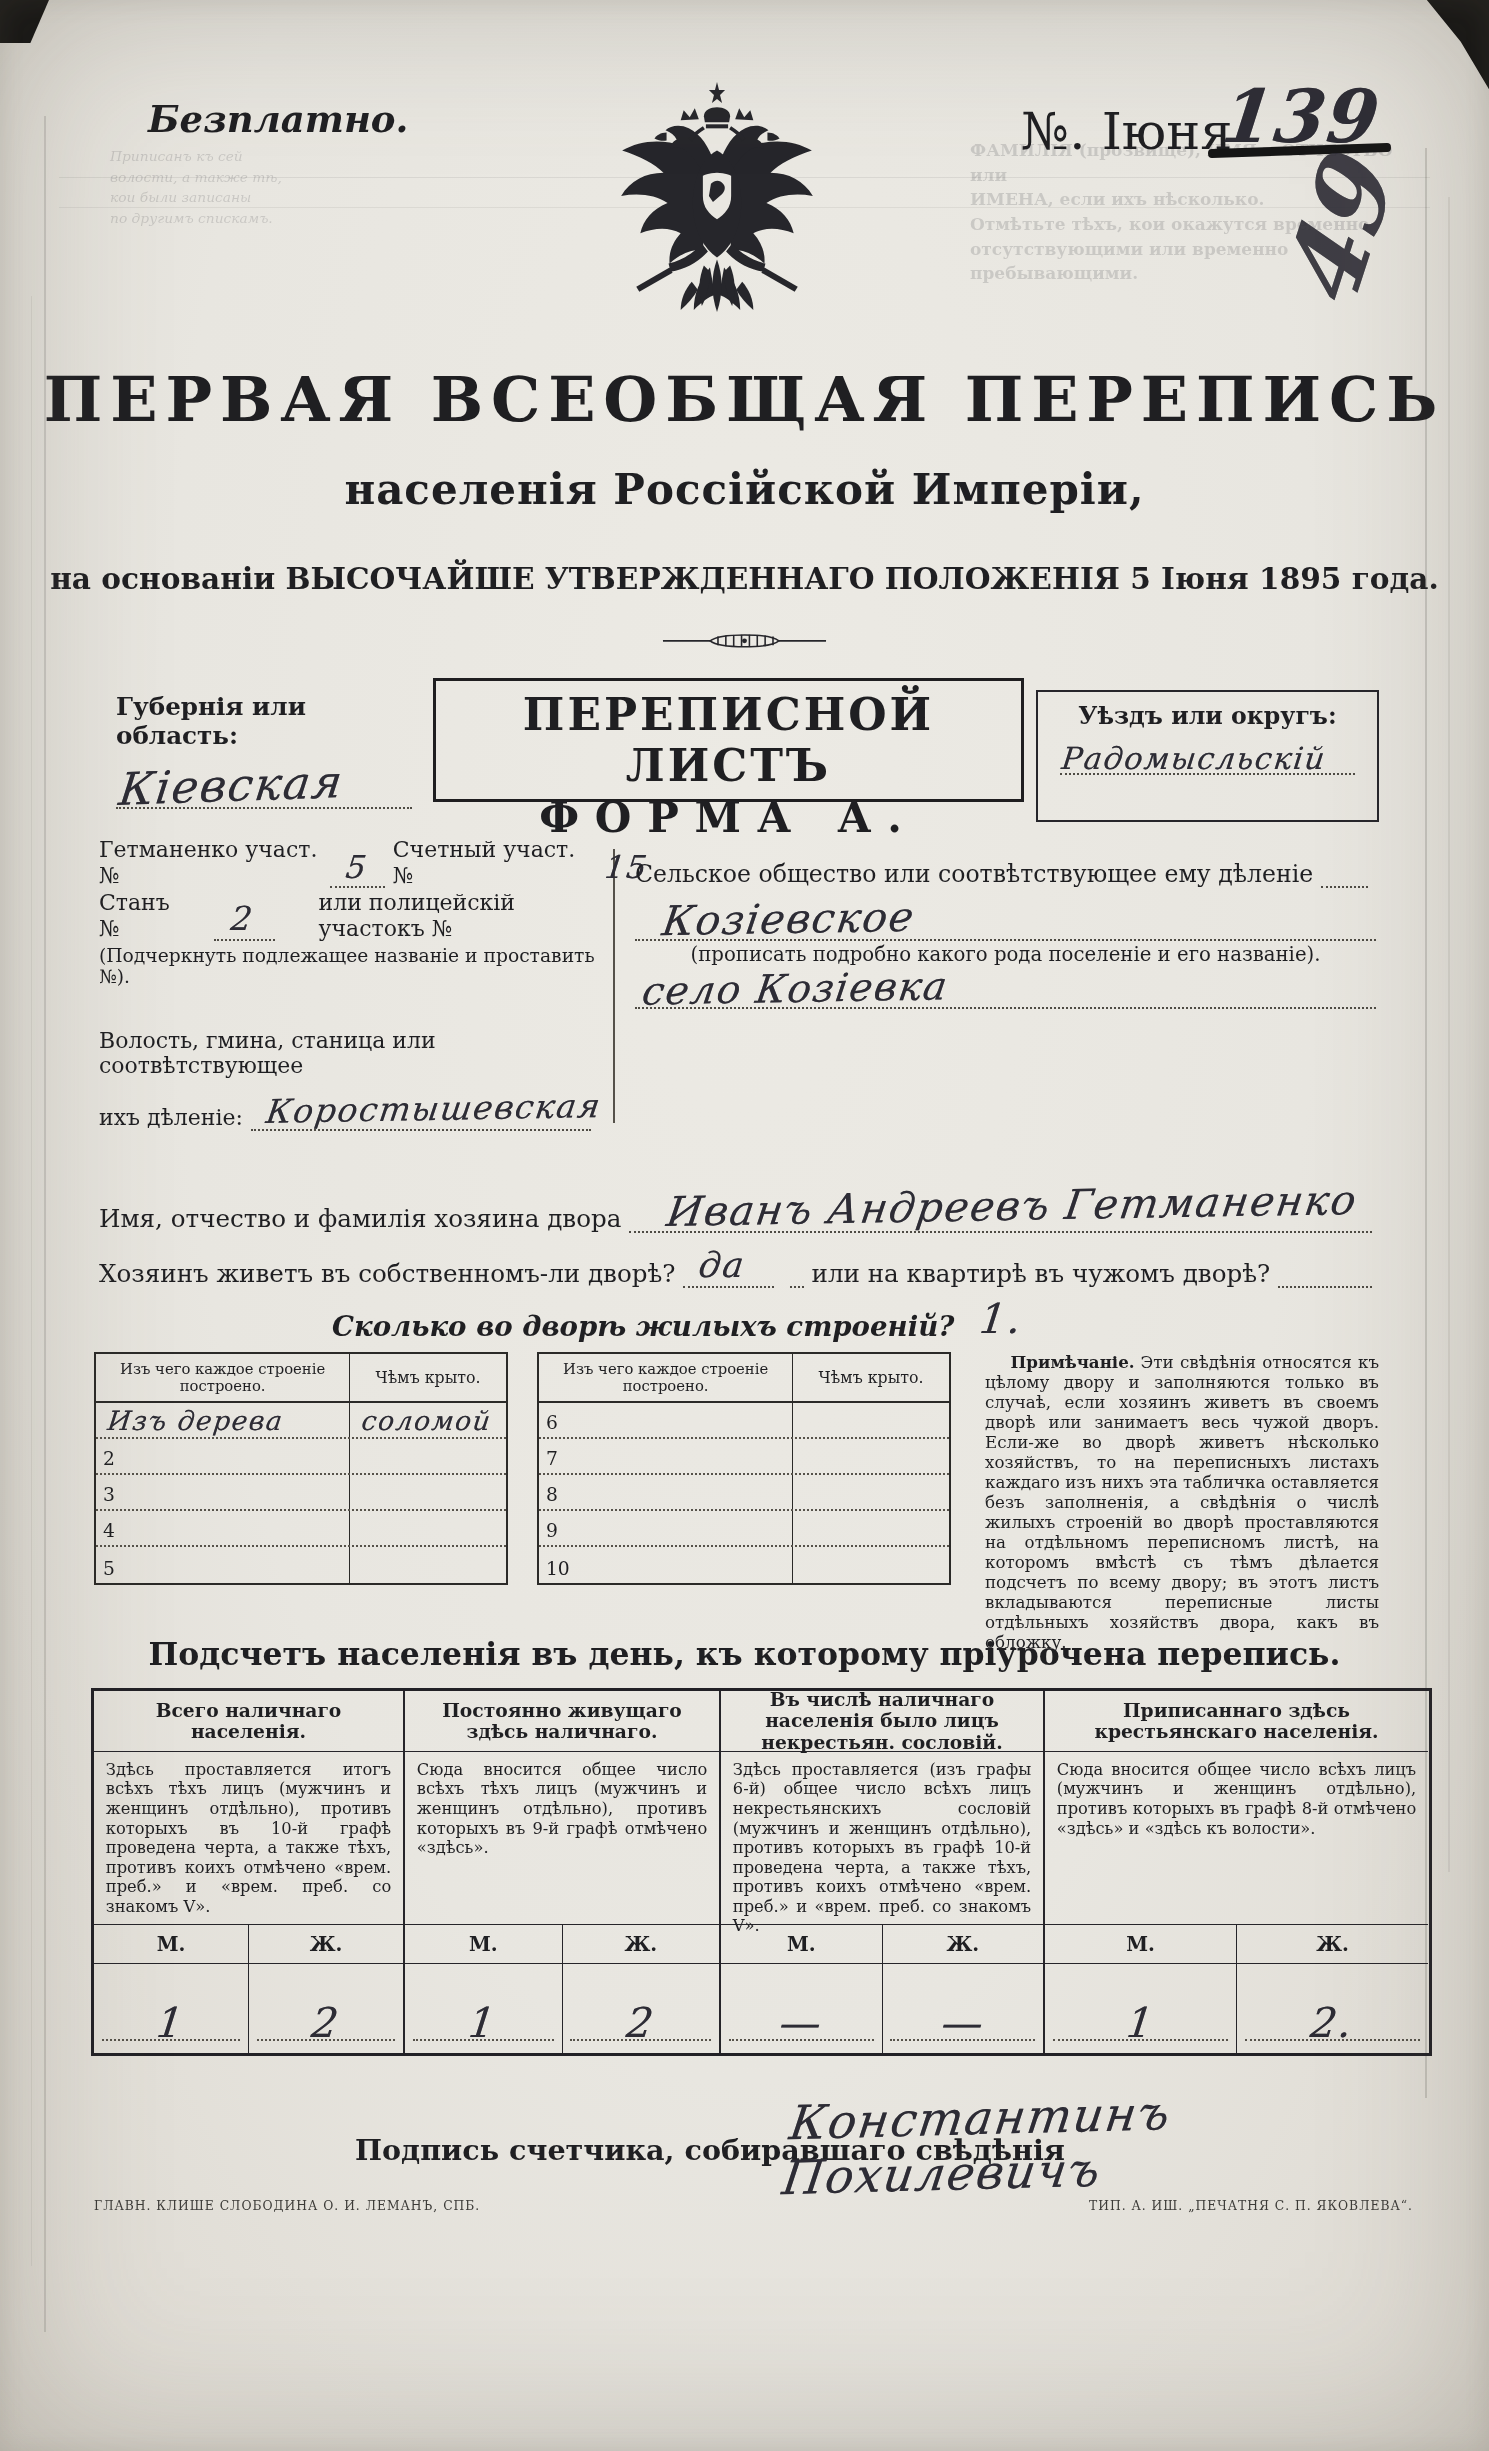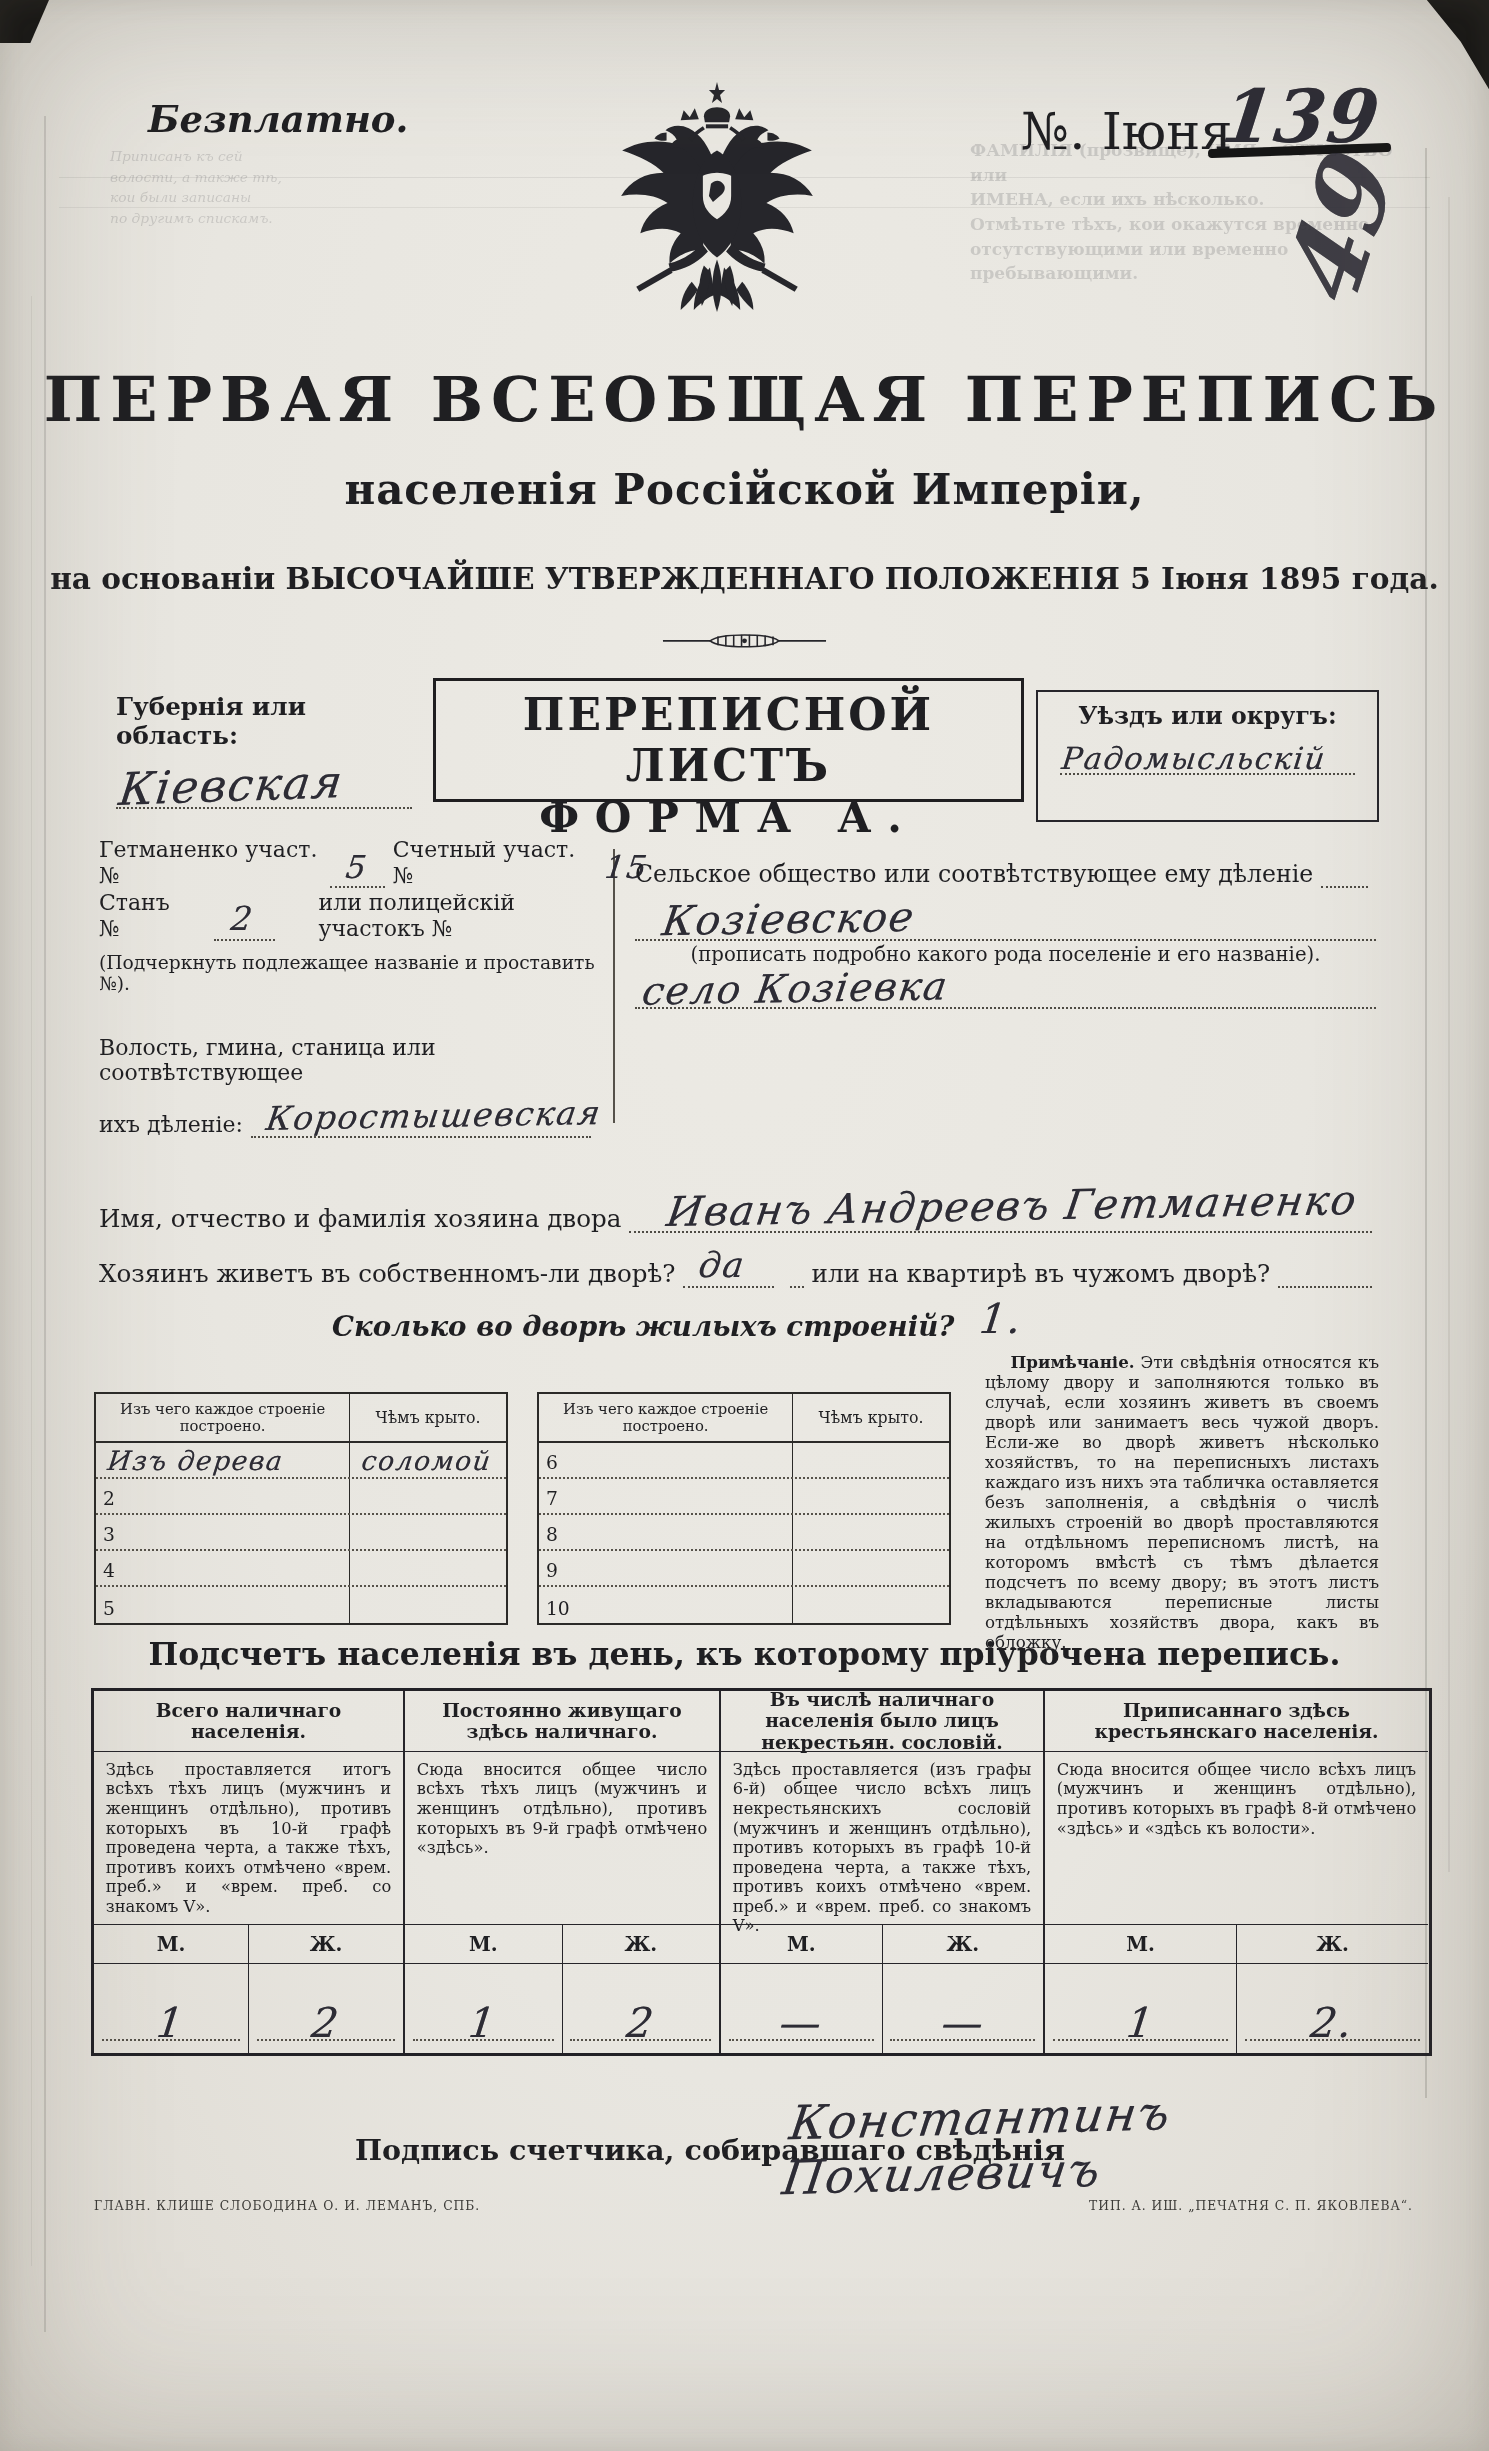--- a/index.html
+++ b/index.html
@@ -32,21 +32,21 @@
   }
   .frow { display:flex; align-items:flex-end; }
   .frow > span { line-height:1.15; }
   .dot {
     border-bottom:2.2px dotted #4e4b44; height:6.9px; position:relative;
     margin:0 7.9px; flex:1 1 auto;
   }
   .dot.short { flex:0 0 auto; }
   .dot .hw { position:absolute; bottom:1px; left:11.8px; white-space:nowrap; }
   
-  .btable { position:absolute; border:2.5px solid #2b2a28; background:rgba(255,255,255,.0);margin-top:40px; }
+  .btable { position:absolute; border:2.5px solid #2b2a28; background:rgba(255,255,255,.0); }
   .bt-head { display:flex; border-bottom:2px solid #2b2a28; height:49px; }
   .bt-h1, .bt-h2 { display:flex; align-items:center; justify-content:center; text-align:center; padding:2px 7.9px; line-height:1.12; }
   .bt-h1 { width:62%; border-right:1.8px solid #2b2a28; font-size:14.8px; }
   .bt-h2 { width:38%; font-size:15.8px; }
   .bt-row { display:flex; height:36px; }
   .bt-row.dotted { border-bottom:2px dotted #56524a; }
   .bt-row .c1 { width:62%; border-right:1.8px solid #2b2a28; position:relative; }
   .bt-row .c2 { width:38%; position:relative; }
   .bt-num { position:absolute; left:6.9px; bottom:3.9px; font-size:18.7px; }
   .hw.m { position:absolute; left:11.8px; bottom:1px; font-size:26.6px; white-space:nowrap; }
@@ -195,21 +195,21 @@
       <div class="frow" style="height:41px;margin-top:11.8px;gap:36px;">
         <span>Станъ №</span>
         <span class="dot short" style="width:61px;">
           <span class="hw" style="font-size:33px;left:17.7px;">2</span>
         </span>
         <span>или полицейскій участокъ №</span>
         <span class="dot">
           <span class="hw"></span>
         </span>
       </div>
-      <div style="font-size:18.7px;margin-top:11px;">(Подчеркнуть подлежащее названіе и проставить №).</div>
+      <div style="font-size:18.7px;margin-top:4px;">(Подчеркнуть подлежащее названіе и проставить №).</div>
       <div style="margin-top:41px;">Волость, гмина, станица или соотвѣтствующее</div>
       <div class="frow" style="height:45px;margin-top:7.9px;">
         <span>ихъ дѣленіе:</span>
         <span class="dot">
           <span class="hw" style="font-size:33px;left:15.8px;transform:skewX(-9deg) rotate(-1deg);">Коростышевская</span>
         </span>
       </div>
     </div>
 
     <div class="abs" style="left:635px;top:853px;width:741px;font-size:23.6px;">

